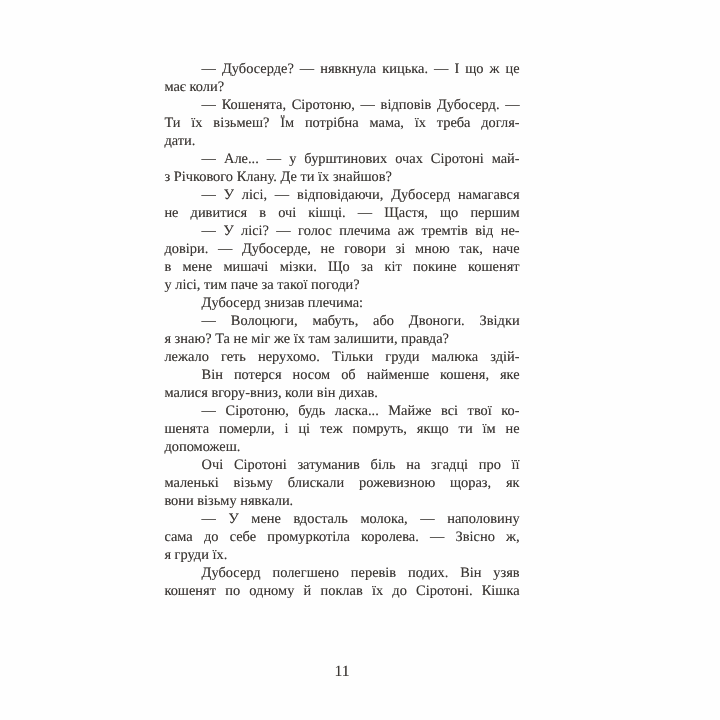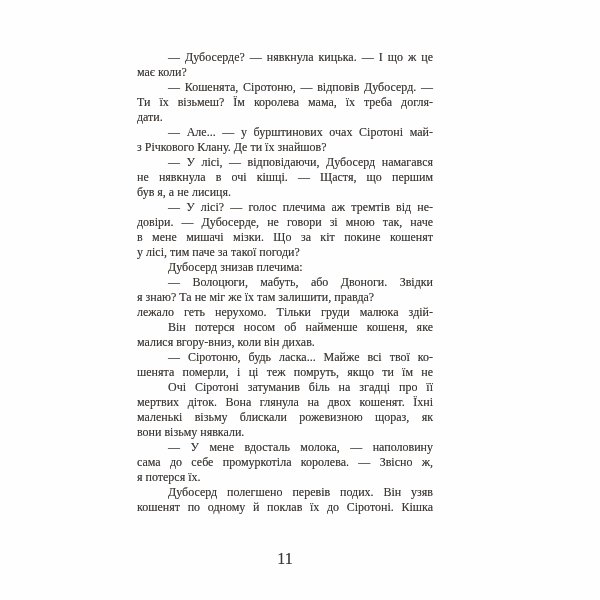--- a/index.html
+++ b/index.html
@@ -41,57 +41,56 @@
   .line.indent {
     text-indent: 31px;
   }
   .page-number {
     position: absolute;
     left: 137px;
     top: 551px;
     width: 296px;
     text-align: center;
     font-family: "Liberation Serif", "DejaVu Serif", serif;
-    font-size: 16px;
+    font-size: 13px;
     line-height: 15px;
     color: var(--ink, #3b3733);
     text-shadow: 0 0 0.4px rgba(59, 55, 51, 0.55);
   }
 </style>
 </head>
 <body style="--bg: #fefefe; --ink: #3c3835;">
 
 <div class="scan-page">
   <div class="text-block" id="text-block">
       <div class="line indent">— Дубосерде? — нявкнула кицька. — І що ж це</div>
       <div class="line end">має коли?</div>
       <div class="line indent">— Кошенята, Сіротоню, — відповів Дубосерд. —</div>
-      <div class="line">Ти їх візьмеш? Їм королева мама, їх треба догля-</div>
+      <div class="line">Ти їх візьмеш? Їм потрібна мама, їх треба догля-</div>
       <div class="line end">дати.</div>
       <div class="line indent">— Але... — у бурштинових очах Сіротоні май-</div>
       <div class="line end">з Річкового Клану. Де ти їх знайшов?</div>
       <div class="line indent">— У лісі, — відповідаючи, Дубосерд намагався</div>
-      <div class="line">не нявкнула в очі кішці. — Щастя, що першим</div>
-      <div class="line end">був я, а не лисиця.</div>
+      <div class="line">не дивитися в очі кішці. — Щастя, що першим</div>
       <div class="line indent">— У лісі? — голос плечима аж тремтів від не-</div>
       <div class="line">довіри. — Дубосерде, не говори зі мною так, наче</div>
       <div class="line">в мене мишачі мізки. Що за кіт покине кошенят</div>
       <div class="line end">у лісі, тим паче за такої погоди?</div>
       <div class="line indent end">Дубосерд знизав плечима:</div>
       <div class="line indent">— Волоцюги, мабуть, або Двоноги. Звідки</div>
       <div class="line end">я знаю? Та не міг же їх там залишити, правда?</div>
       <div class="line">лежало геть нерухомо. Тільки груди малюка здій-</div>
       <div class="line indent">Він потерся носом об найменше кошеня, яке</div>
       <div class="line end">малися вгору-вниз, коли він дихав.</div>
       <div class="line indent">— Сіротоню, будь ласка... Майже всі твої ко-</div>
       <div class="line">шенята померли, і ці теж помруть, якщо ти їм не</div>
+      <div class="line end">допоможеш.</div>
       <div class="line indent">Очі Сіротоні затуманив біль на згадці про її</div>
-      <div class="line">мертвих діток. Вона глянула на двох кошенят. Їхні</div>
       <div class="line">маленькі візьму блискали рожевизною щораз, як</div>
       <div class="line end">вони візьму нявкали.</div>
       <div class="line indent">— У мене вдосталь молока, — наполовину</div>
       <div class="line">сама до себе промуркотіла королева. — Звісно ж,</div>
-      <div class="line end">я потерся їх.</div>
+      <div class="line end">я груди їх.</div>
       <div class="line indent">Дубосерд полегшено перевів подих. Він узяв</div>
       <div class="line">кошенят по одному й поклав їх до Сіротоні. Кішка</div>
     </div>
   <div class="page-number">11</div>
 </div>
 
 </body></html>

